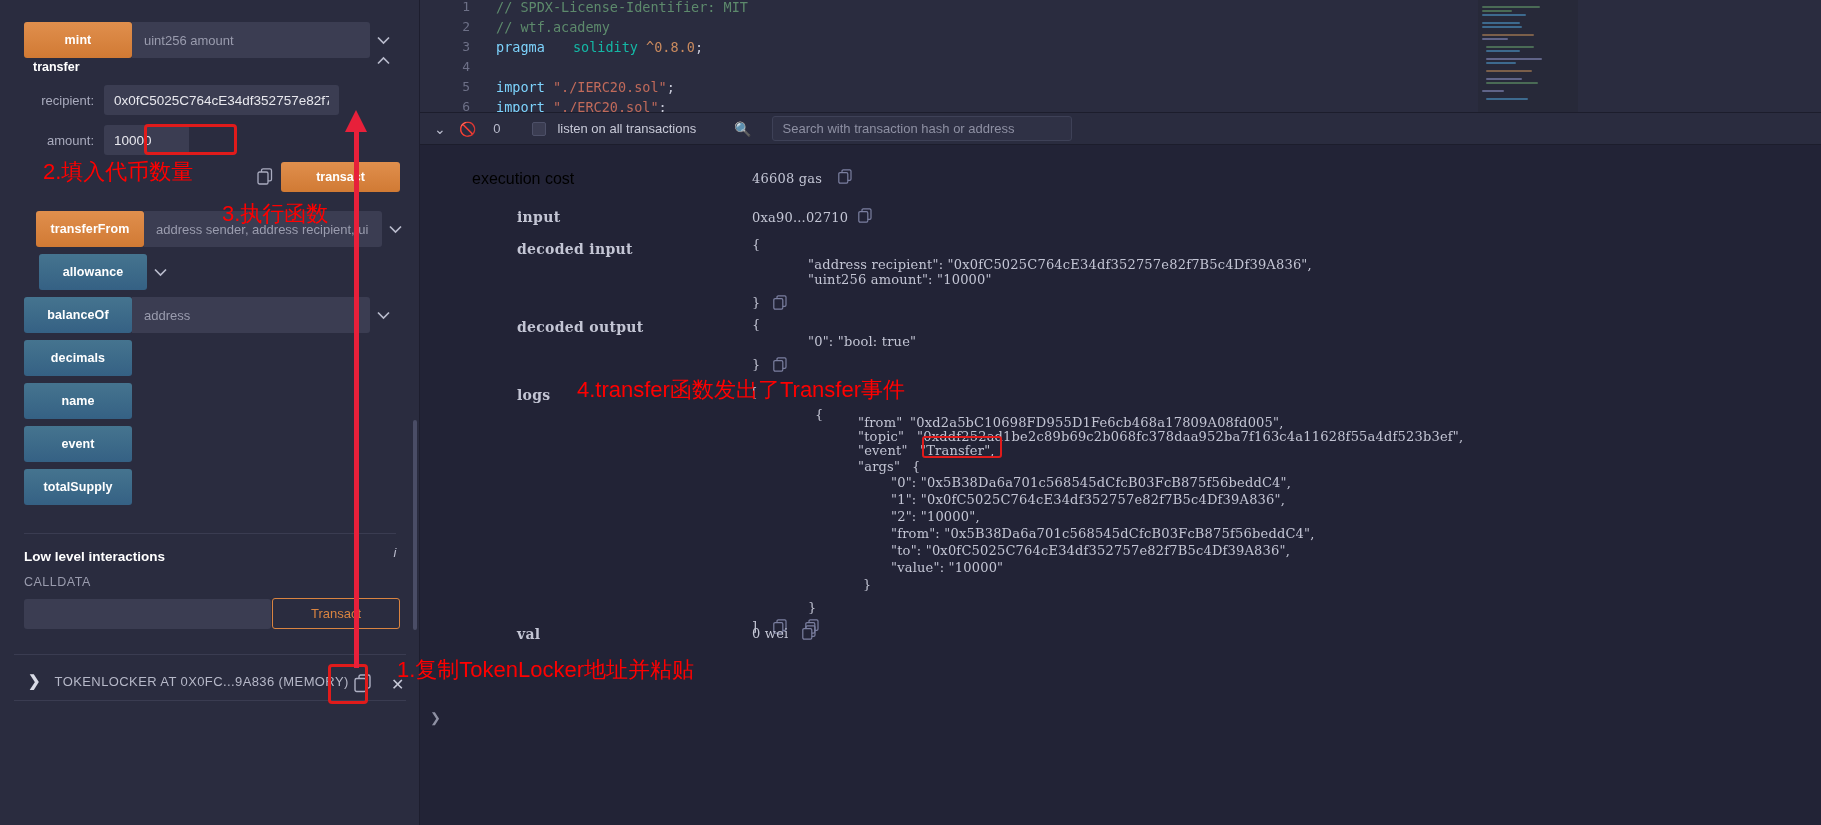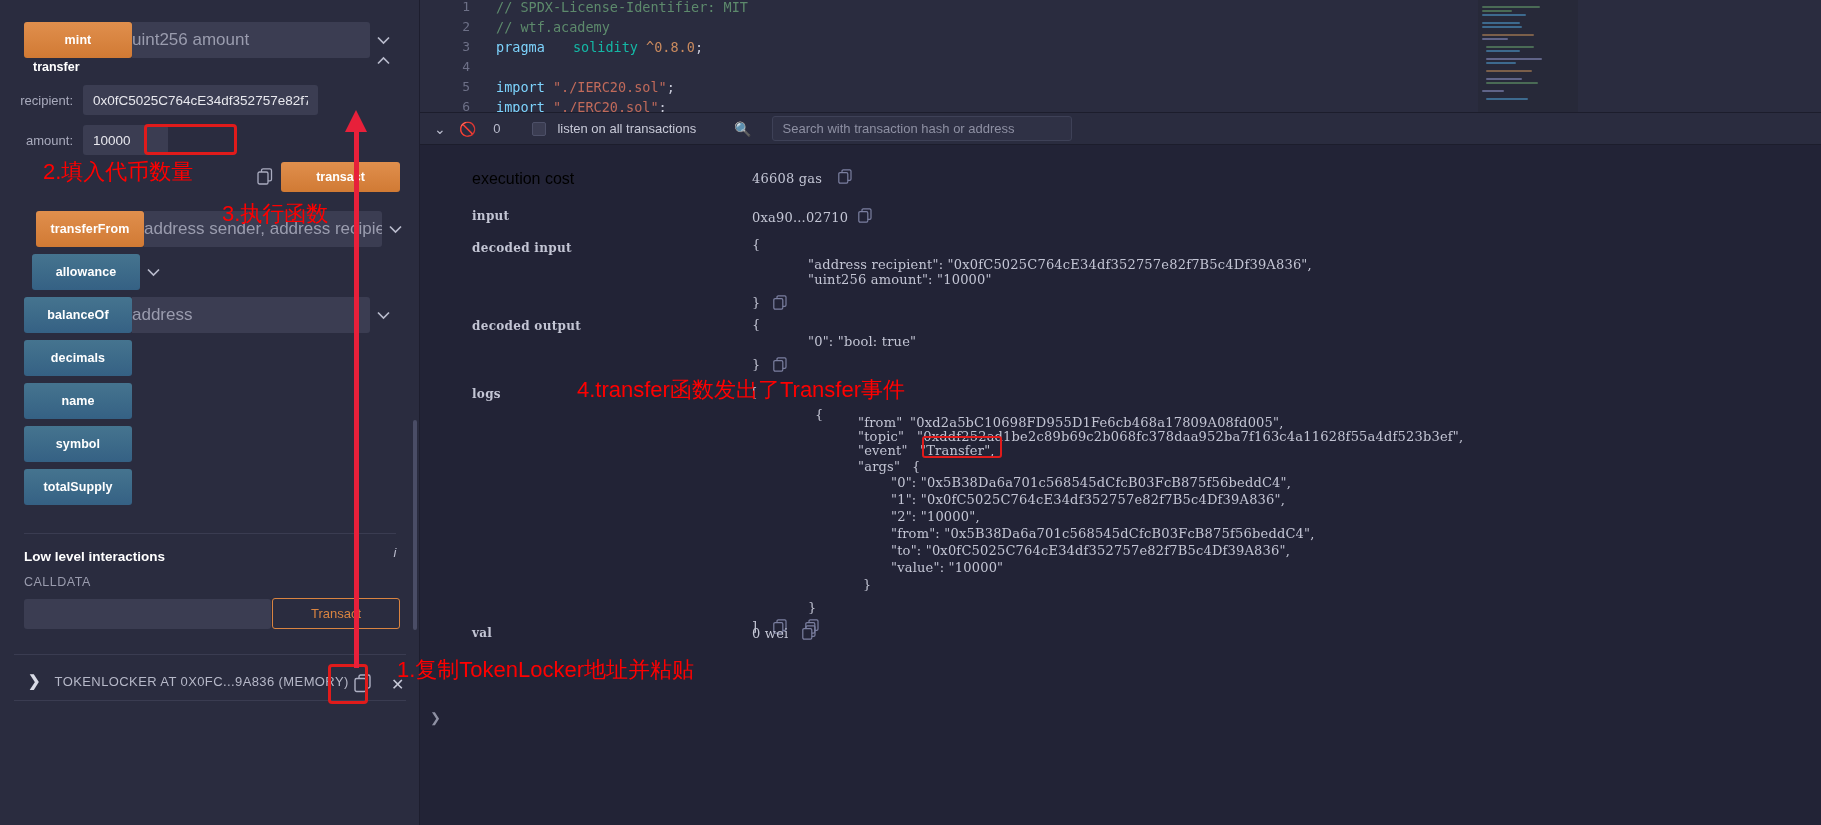--- a/index.html
+++ b/index.html
@@ -40,42 +40,42 @@
     font-family: "Liberation Sans", sans-serif;
     letter-spacing: .1px;
   }
   .fn-btn.orange { background: #d98441; background-image: linear-gradient(#e08f4d,#d17a34); }
   .fn-btn.blue   { background: #3c6b8c; background-image: linear-gradient(#45748f,#356184); }
   .fn-input {
     flex: 1;
     background: #3b3d52;
     border: none; border-radius: 0 3px 3px 0;
     color: #e8e8ee;
-    font-size: 17px;
-    padding: 0 0;
+    font-size: 13px;
+    padding: 0 12px;
     font-family: "Liberation Sans", sans-serif;
     outline: none;
   }
   .fn-input::placeholder { color: #9a9cae; }
   .caret {
     width: 26px; display: flex; align-items: center; justify-content: center;
     color: #b9bbcc; cursor: pointer; font-size: 13px;
   }
 
   .sub-label {
     position: absolute;
     color: #ffffff; font-size: 12.5px; font-weight: bold;
   }
   .field-row {
     position: absolute;
     display: flex; align-items: center;
   }
   .field-label {
     color: #a9abbd; font-size: 13px;
-    text-align: right; width: 84px; padding-right: 10px;
+    text-align: right; width: 105px; padding-right: 10px;
   }
   .field-input {
     background: #3b3d52; border: none; border-radius: 3px;
     color: #e8e8ee; font-size: 13.5px;
     height: 30px; padding: 0 10px;
     font-family: "Liberation Sans", sans-serif; outline: none;
   }
 
   .transact-btn {
     position: absolute;
@@ -158,22 +158,22 @@
     background:#2f3145; border:1px solid #3e4157; border-radius:3px;
     color:#d5d7e3; font-size:13px; padding:0 10px; outline:none;
     font-family:"Liberation Sans", sans-serif;
   }
   .tb-search::placeholder { color:#8e90a3; }
 
   .term-body { position:absolute; left:0; top:33px; width:1401px; height:680px; }
 
   .t-row { position:absolute; }
   .t-key {
-    color:#c3c5d4; font-family:"DejaVu Serif", serif; font-size:12px;
-    font-weight:bold; letter-spacing:.3px;
+    color:#c3c5d4; font-family:"DejaVu Serif", serif; font-size:14px;
+    font-weight:bold; letter-spacing:.3px;margin-left:45px;
   }
   .t-val {
     color:#c3c5d4; font-family:"DejaVu Serif", serif; font-size:13px;
     white-space:pre; letter-spacing:.2px;
   }
 
   
   .anno {
     position:absolute; color:#ff0000; font-size:22px;
     font-family:"Liberation Sans", sans-serif; white-space:nowrap;
@@ -235,21 +235,21 @@
       <div id="fnlist">
           <div class="fn-row" style="left: 10px; top: 211px; width: 372px; margin-left: 12px;">
             <button class="fn-btn orange">transferFrom</button>
             <input class="fn-input" placeholder="address sender, address recipient, ui" style="">
             <div class="caret">
               <svg width="13" height="9" viewBox="0 0 13 9">
                 <path d="M1 1.5 L6.5 7 L12 1.5" stroke="#b9bbcc" stroke-width="1.7" fill="none"></path>
               </svg>
             </div>
           </div>
-          <div class="fn-row" style="left: 18px; top: 254px; width: 372px;">
+          <div class="fn-row" style="left: 25px; top: 254px; width: 372px;">
             <button class="fn-btn blue">allowance</button>
             <div class="caret">
               <svg width="13" height="9" viewBox="0 0 13 9">
                 <path d="M1 1.5 L6.5 7 L12 1.5" stroke="#b9bbcc" stroke-width="1.7" fill="none"></path>
               </svg>
             </div>
           </div>
           <div class="fn-row" style="left: 10px; top: 297px; width: 372px;">
             <button class="fn-btn blue">balanceOf</button>
             <input class="fn-input" placeholder="address" style="">
@@ -259,21 +259,21 @@
               </svg>
             </div>
           </div>
           <div class="fn-row" style="left: 10px; top: 340px; width: 372px;">
             <button class="fn-btn blue">decimals</button>
           </div>
           <div class="fn-row" style="left: 10px; top: 383px; width: 372px;">
             <button class="fn-btn blue">name</button>
           </div>
           <div class="fn-row" style="left: 10px; top: 426px; width: 372px;">
-            <button class="fn-btn blue">symbol</button>
+            <button class="fn-btn blue">event</button>
           </div>
           <div class="fn-row" style="left: 10px; top: 469px; width: 372px;">
             <button class="fn-btn blue">totalSupply</button>
           </div>
         </div>
 
       <div class="divider" style="left:10px; top:533px; width:372px;"></div>
 
       <div class="lli-title" style="left:10px; top:549px;">Low level interactions</div>
       <div style="position:absolute; left:374px; top:545px; width:14px; height:16px; color:#b9bbcc; font-size:13px; font-style:italic; text-align:center;">i</div>

